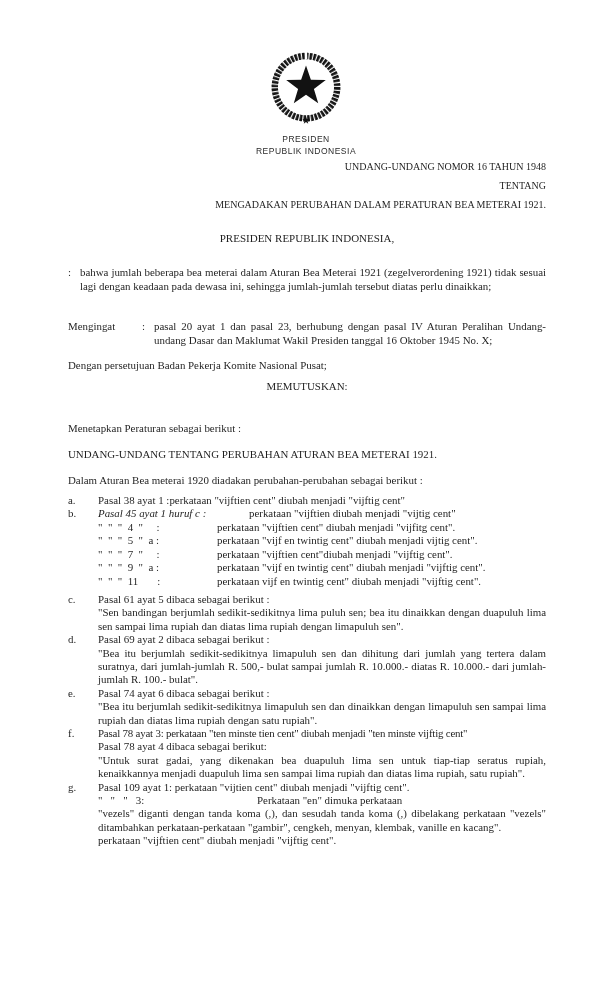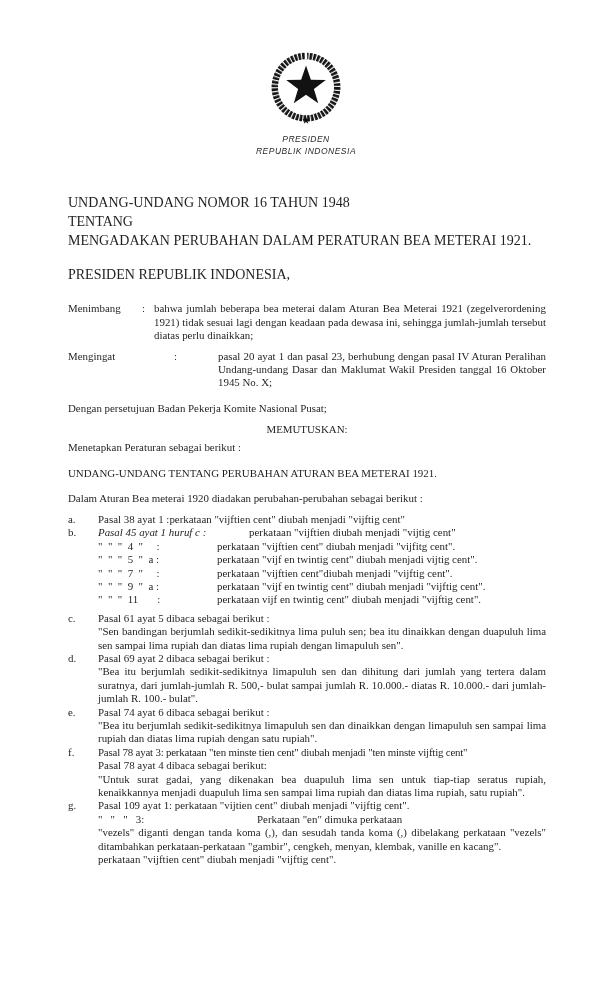--- a/index.html
+++ b/index.html
@@ -6,36 +6,36 @@
   .page{
     width:612px;height:1008px;margin:0 auto;background:#ffffff;
     font-family:"Liberation Serif","DejaVu Serif",serif;
     color:#1f1f1f;font-size:10.9px;line-height:13.4px;
     overflow:hidden;position:relative;box-sizing:border-box;
   }
   .seal-block{padding-top:48px;text-align:center;}
   .seal-svg{width:84px;height:80px;display:block;margin:0 auto;}
   .seal-line{
     font-family:"Liberation Sans","DejaVu Sans",sans-serif;
-    font-size:8.5px;line-height:12px;letter-spacing:0.5px;color:#2a2a2a;font-style:italic;
+    font-size:8.5px;line-height:12px;letter-spacing:0.5px;color:#2a2a2a;
   }
   .seal-line1{margin-top:5px;}
   .content{padding:0 66px 0 68px;}
-  .title-block{margin-top:36px;text-align:left;font-size:14px;line-height:19px;}
-  .salutation{margin-top:18px;font-size:14px;}
+  .title-block{text-align:right;font-size:10px;line-height:19px;}
+  .salutation{margin-top:18px;text-align:center;font-size:11px;}
   .kv{display:flex;}
   .kv-menimbang{margin-top:21px;}
-  .kv-mengingat{margin-top:7px;gap:32px;}
+  .kv-mengingat{margin-top:27px;}
   .kv-label{width:74px;flex:none;}
   .kv-colon{width:12px;flex:none;}
   .kv-text{flex:1;}
   .just{text-align:justify;}
   .agreement{margin-top:12px;}
   .memutuskan{margin-top:8px;text-align:center;}
-  .menetapkan{margin-top:4px;}
+  .menetapkan{margin-top:28px;}
   .act-title{margin-top:13px;}
   .intro{margin-top:12px;}
   .items{margin-top:7px;}
   .item{display:flex;}
   .item-letter{width:30px;flex:none;}
   .item-body{flex:1;min-width:0;}
   .item-c{margin-top:5px;}
   .srow{display:flex;}
   .srow-label{flex:none;white-space:pre;}
   .lbl-b0{width:151px;font-style:italic;}
@@ -67,21 +67,20 @@
 
     <div class="title-block">
       <div>UNDANG-UNDANG NOMOR 16 TAHUN 1948</div>
       <div>TENTANG</div>
       <div>MENGADAKAN PERUBAHAN DALAM PERATURAN BEA METERAI 1921.</div>
     </div>
 
     <div class="salutation">PRESIDEN REPUBLIK INDONESIA,</div>
 
     <div class="kv kv-menimbang">
-      <div class="kv-label">Menimbang</div>
       <div class="kv-colon">:</div>
       <div class="kv-text just">bahwa jumlah beberapa bea meterai dalam Aturan Bea Meterai 1921 (zegelverordening 1921) tidak sesuai lagi dengan keadaan pada dewasa ini, sehingga jumlah-jumlah tersebut diatas perlu dinaikkan;</div>
     </div>
 
     <div class="kv kv-mengingat">
       <div class="kv-label">Mengingat</div>
       <div class="kv-colon">:</div>
       <div class="kv-text just">pasal 20 ayat 1 dan pasal 23, berhubung dengan pasal IV Aturan Peralihan Undang-undang Dasar dan Maklumat Wakil Presiden tanggal 16 Oktober 1945 No. X;</div>
     </div>
 

